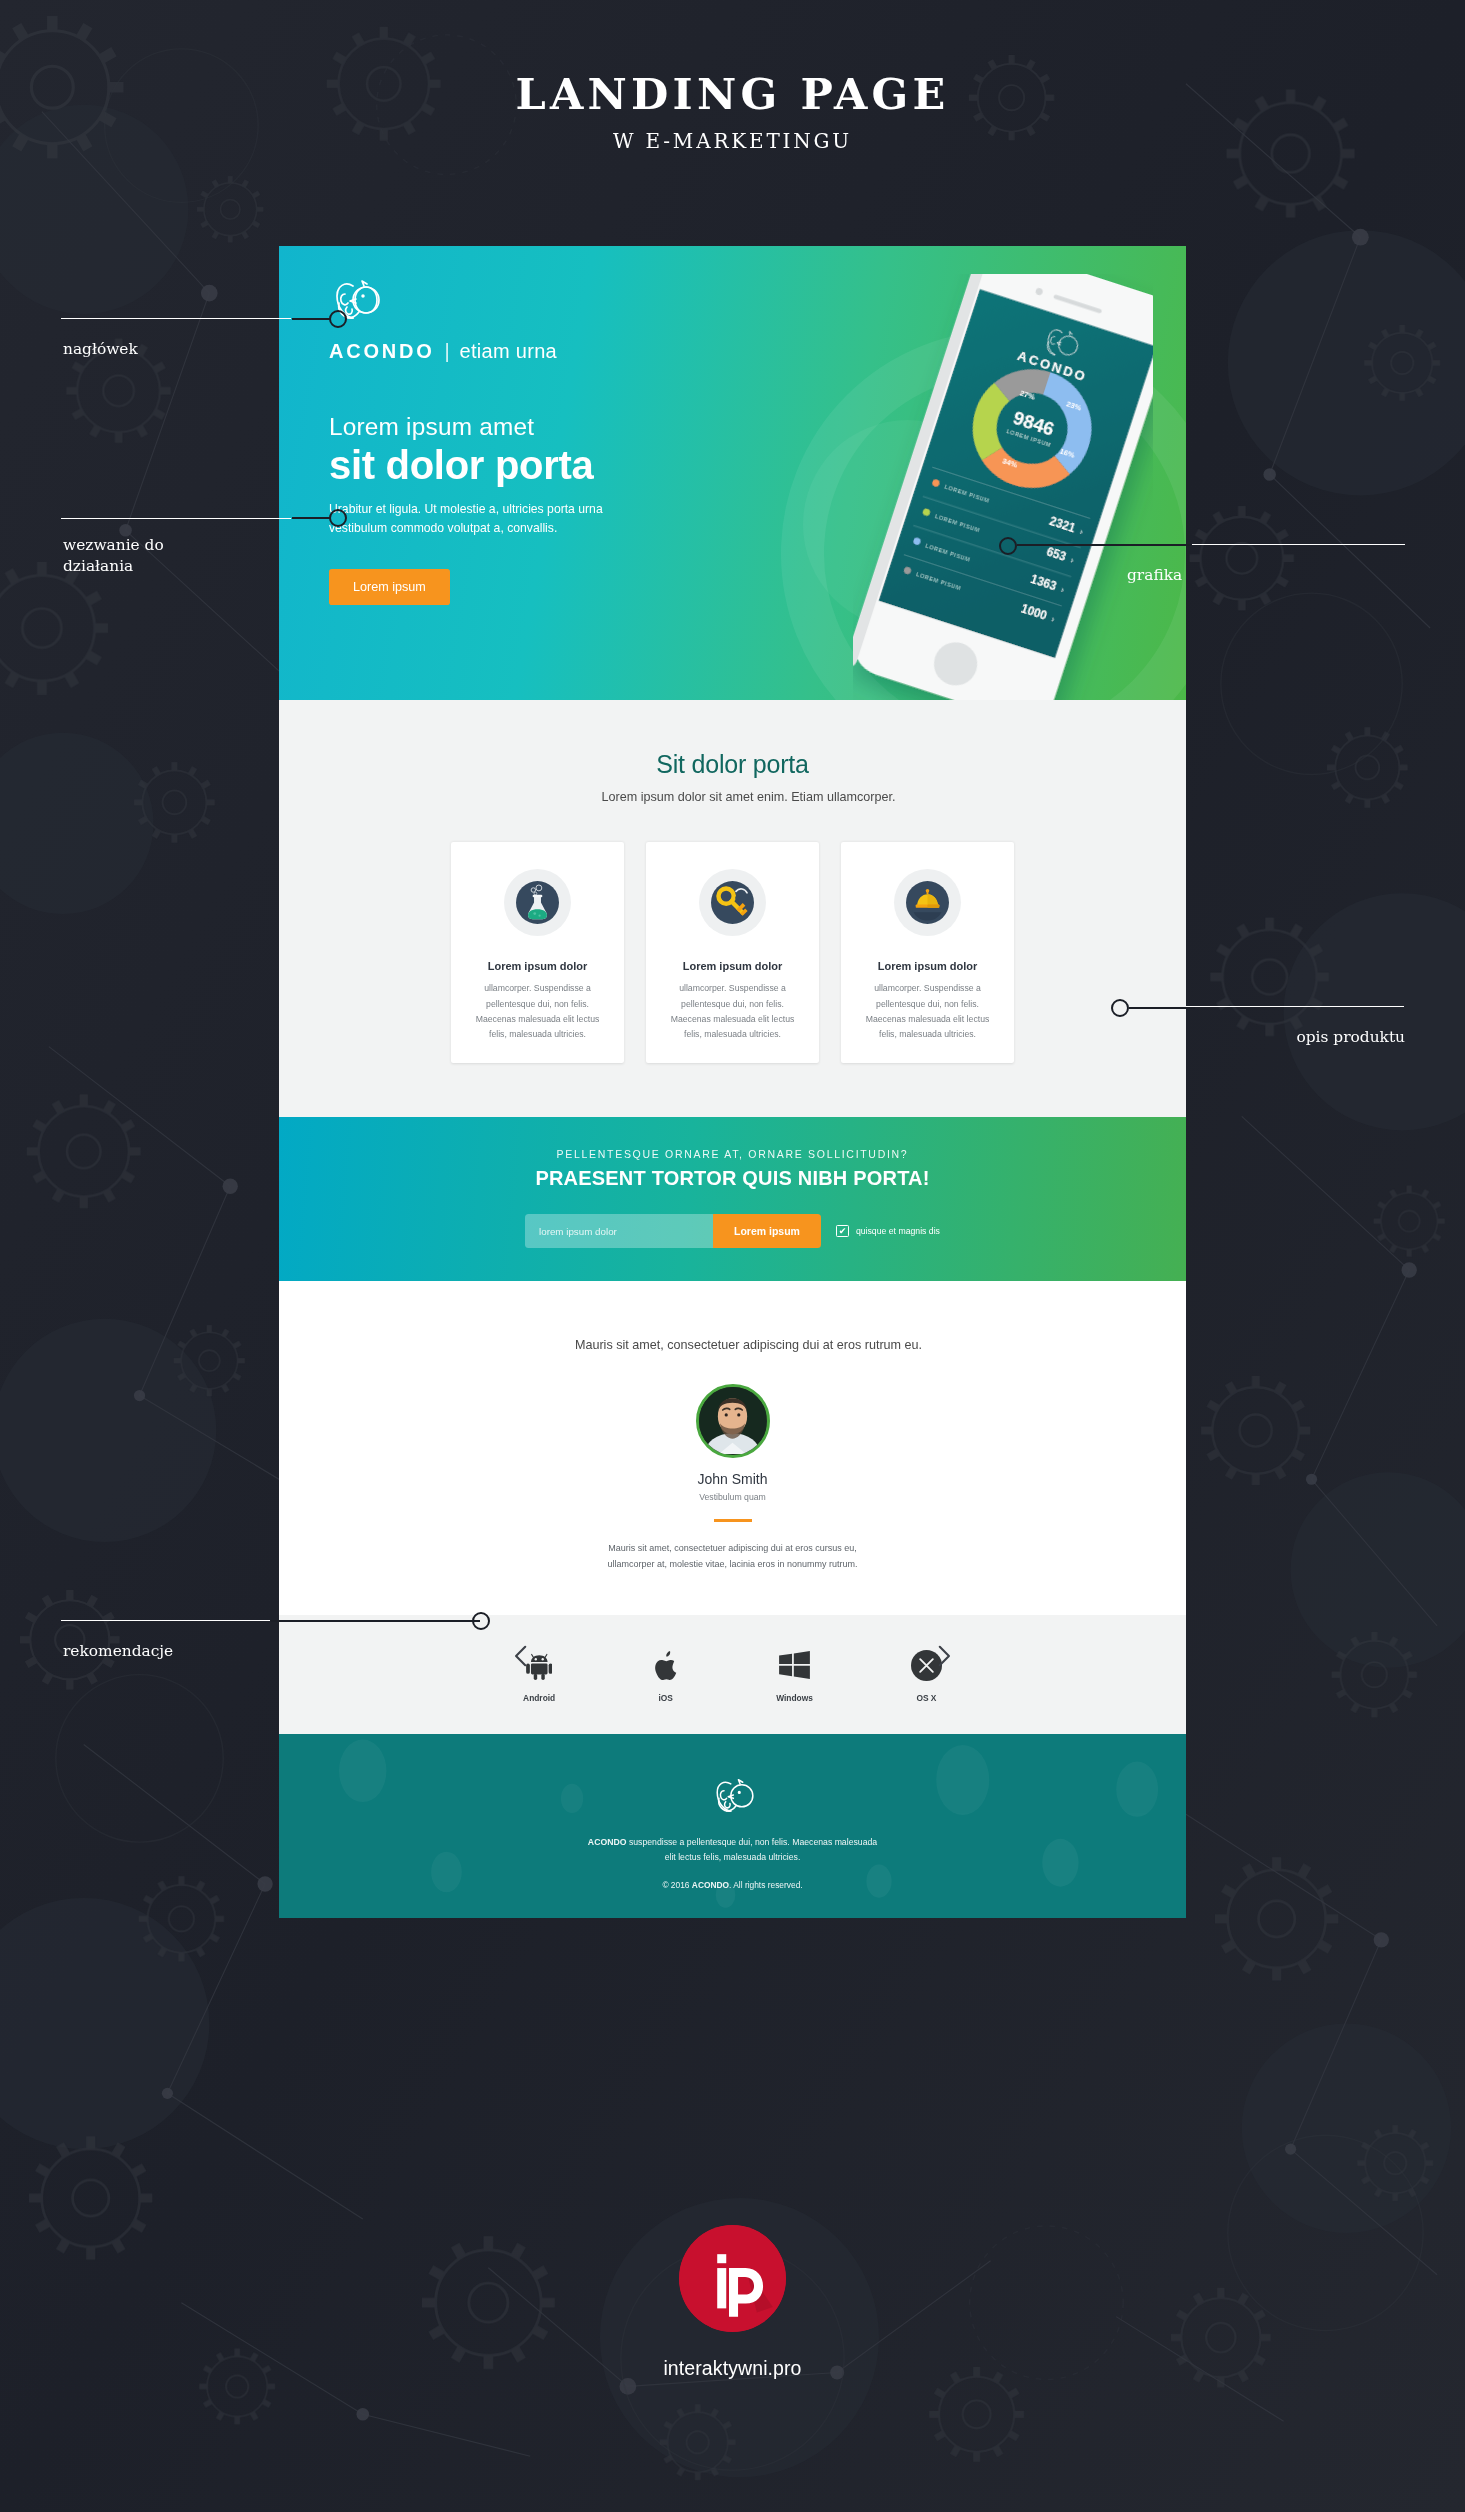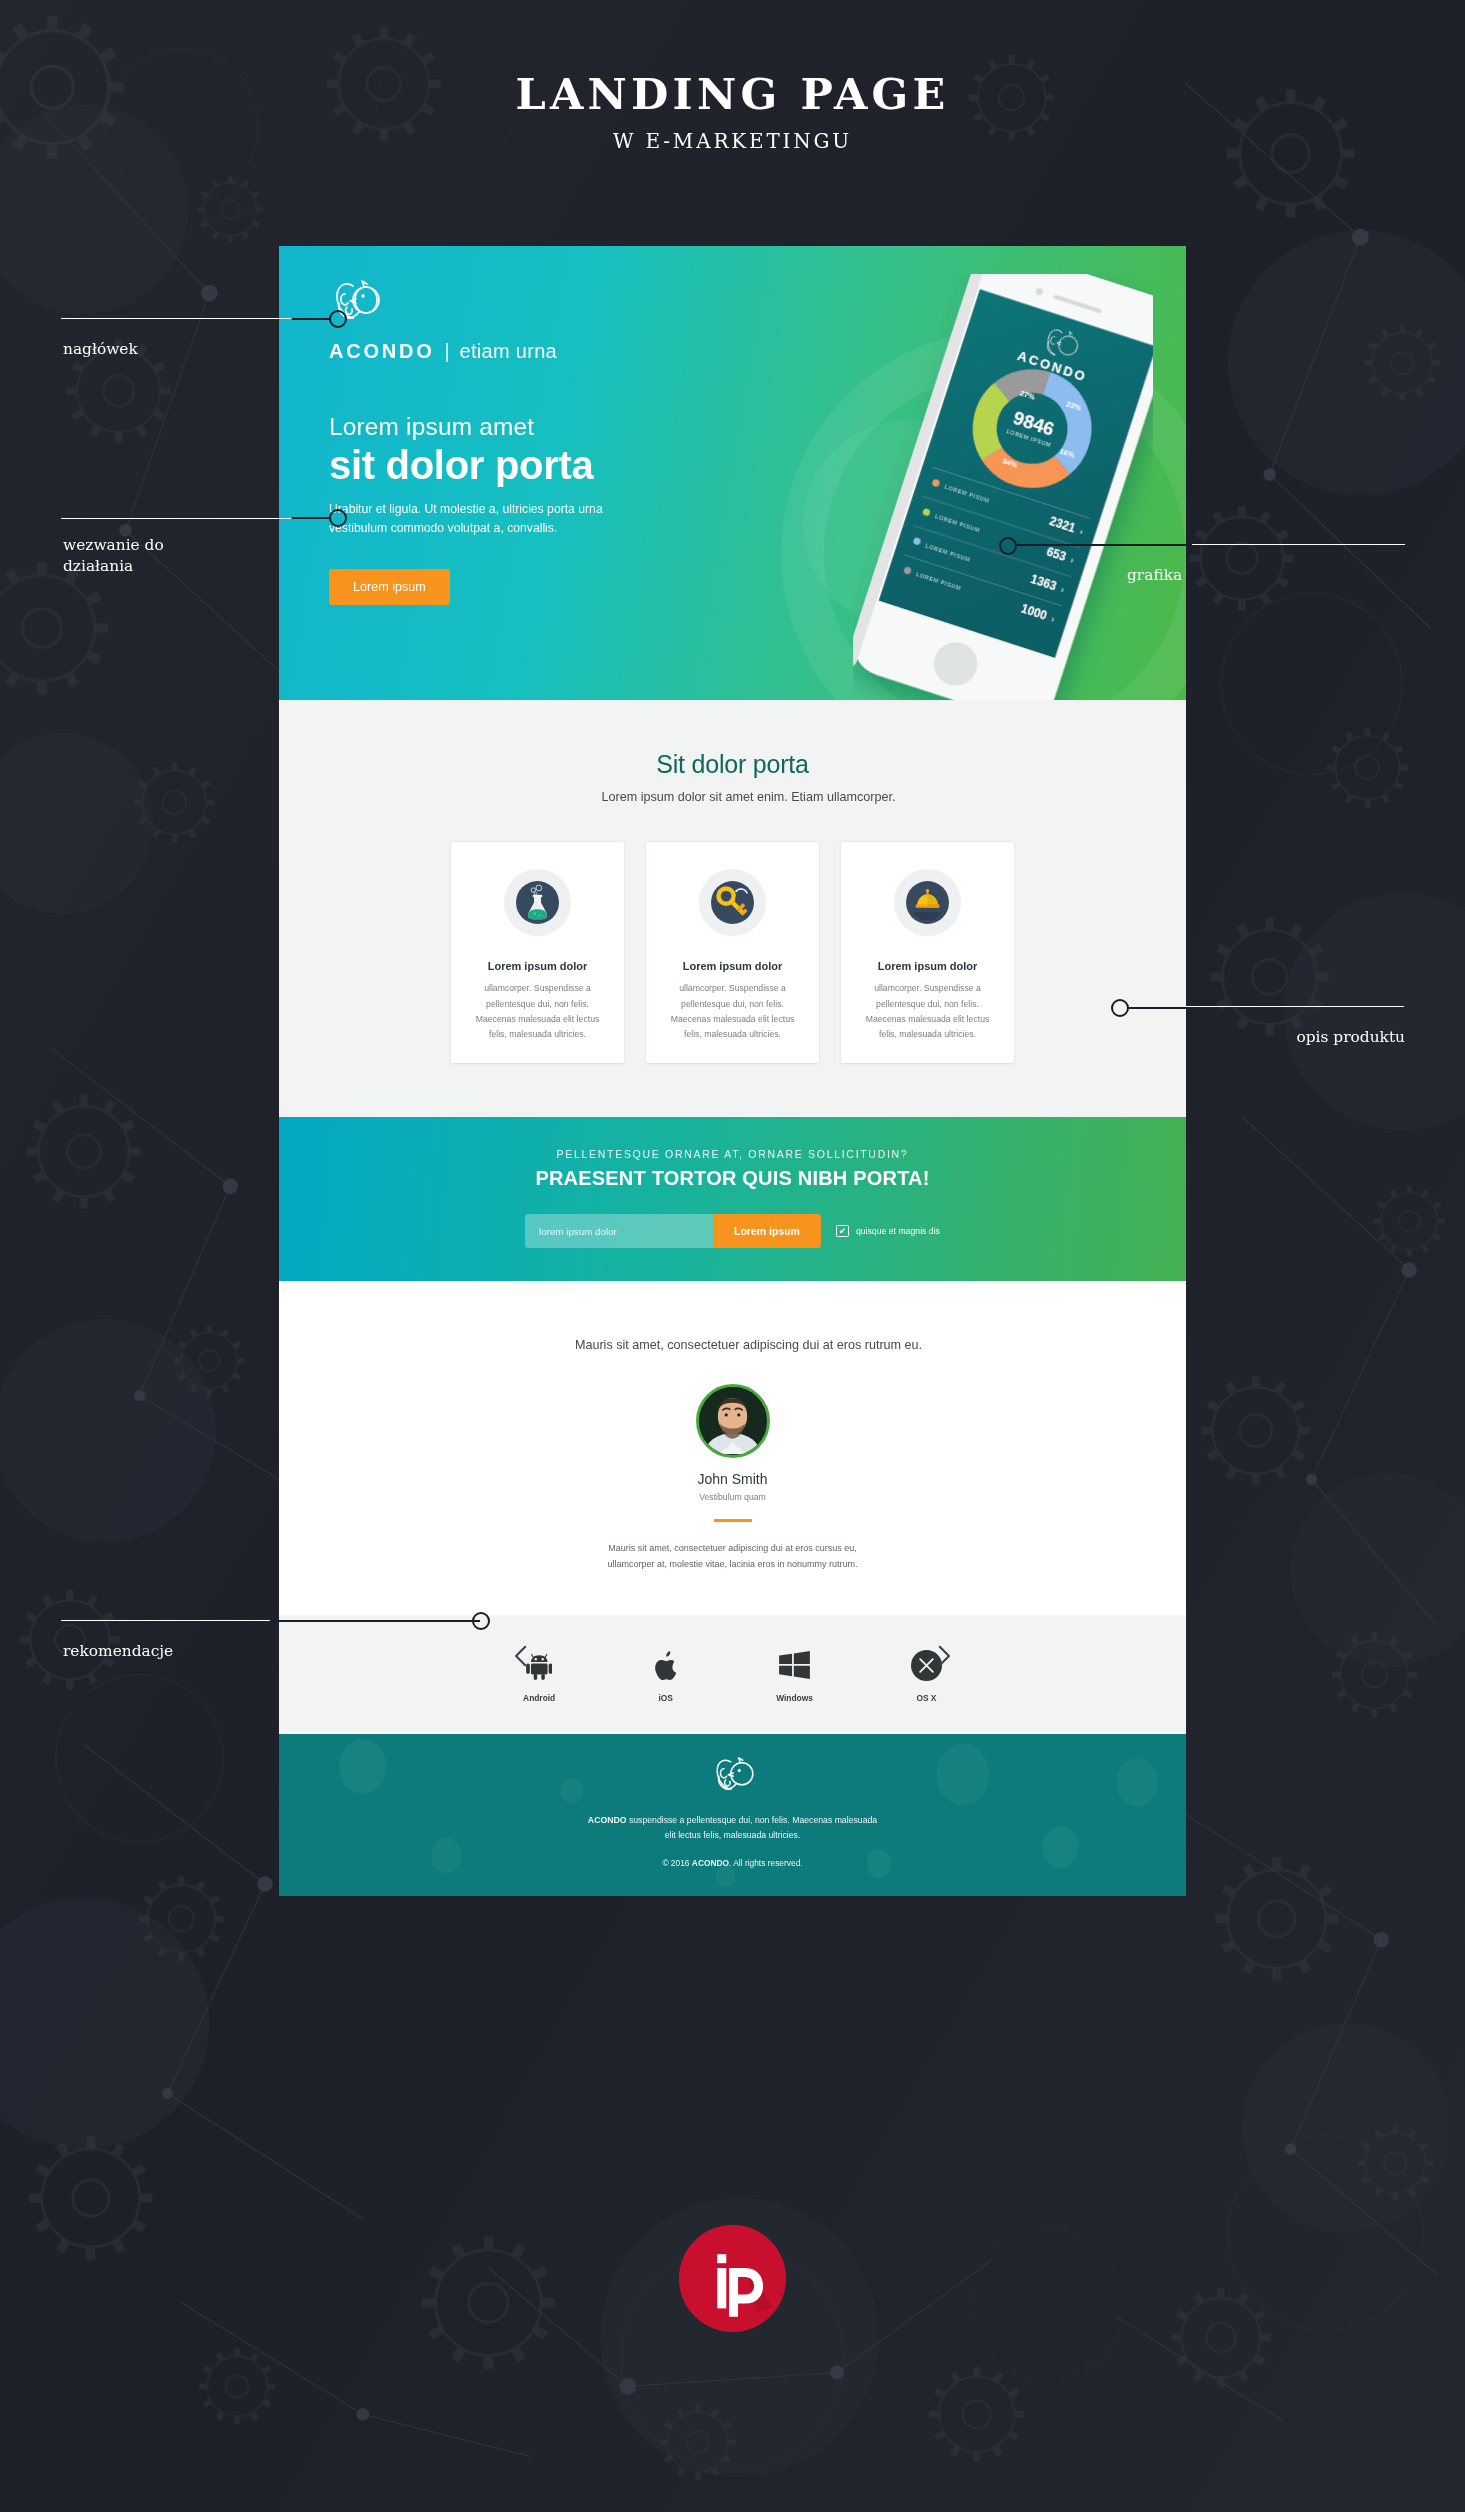--- a/index.html
+++ b/index.html
@@ -224,21 +224,21 @@
     background: #f2f3f3; padding: 32px 0 31px;
     display: flex; justify-content: center; gap: 98px;
   }
   .plat { text-align: center; }
   .plat-ico { height: 36px; display: flex; align-items: center; justify-content: center; }
   .plat-label { color: #3a3f45; font-size: 8.4px; font-weight: bold; margin-top: 9.8px; }
 
   
   .footer {
     background: #0d7b7b;
-    padding: 22px 0 28px;
+    padding: 44px 0 28px;
     text-align: center;
     position: relative;
     overflow: hidden;
   }
   .footer-logo { width: 43px; height: 39px; margin: 0 auto; display: block; position: relative; z-index: 2; }
   .footer-text {
     color: rgba(255,255,255,.93); font-size: 8.7px; line-height: 1.7;
     margin: 18px auto 0; max-width: 293px; position: relative; z-index: 2;
   }
   .footer-text b { font-weight: bold; }
@@ -801,14 +801,15 @@
   <div class="brand-circle">
     <svg width="107" height="107" viewBox="0 0 154 154">
       <circle cx="77" cy="77" r="77" fill="#c8102e"></circle>
       <path d="M96 60 L135 118 L112 126 Z" fill="#a50d26" opacity="0.55"></path>
       <rect x="55" y="42" width="13" height="13" fill="#ffffff"></rect>
       <rect x="55" y="62" width="13" height="58" fill="#ffffff"></rect>
       <path d="M72 62 L96 62 C112 62 121 74 121 88 C121 102 112 113 96 113 L85 113 L85 132 L72 132 Z
                M85 75 L85 100 L95 100 C103 100 108 95 108 88 C108 80 103 75 95 75 Z" fill="#ffffff"></path>
     </svg>
   </div>
+  <div class="brand-site">interaktywni.pro</div>
 </div>
 
 
 </body></html>

